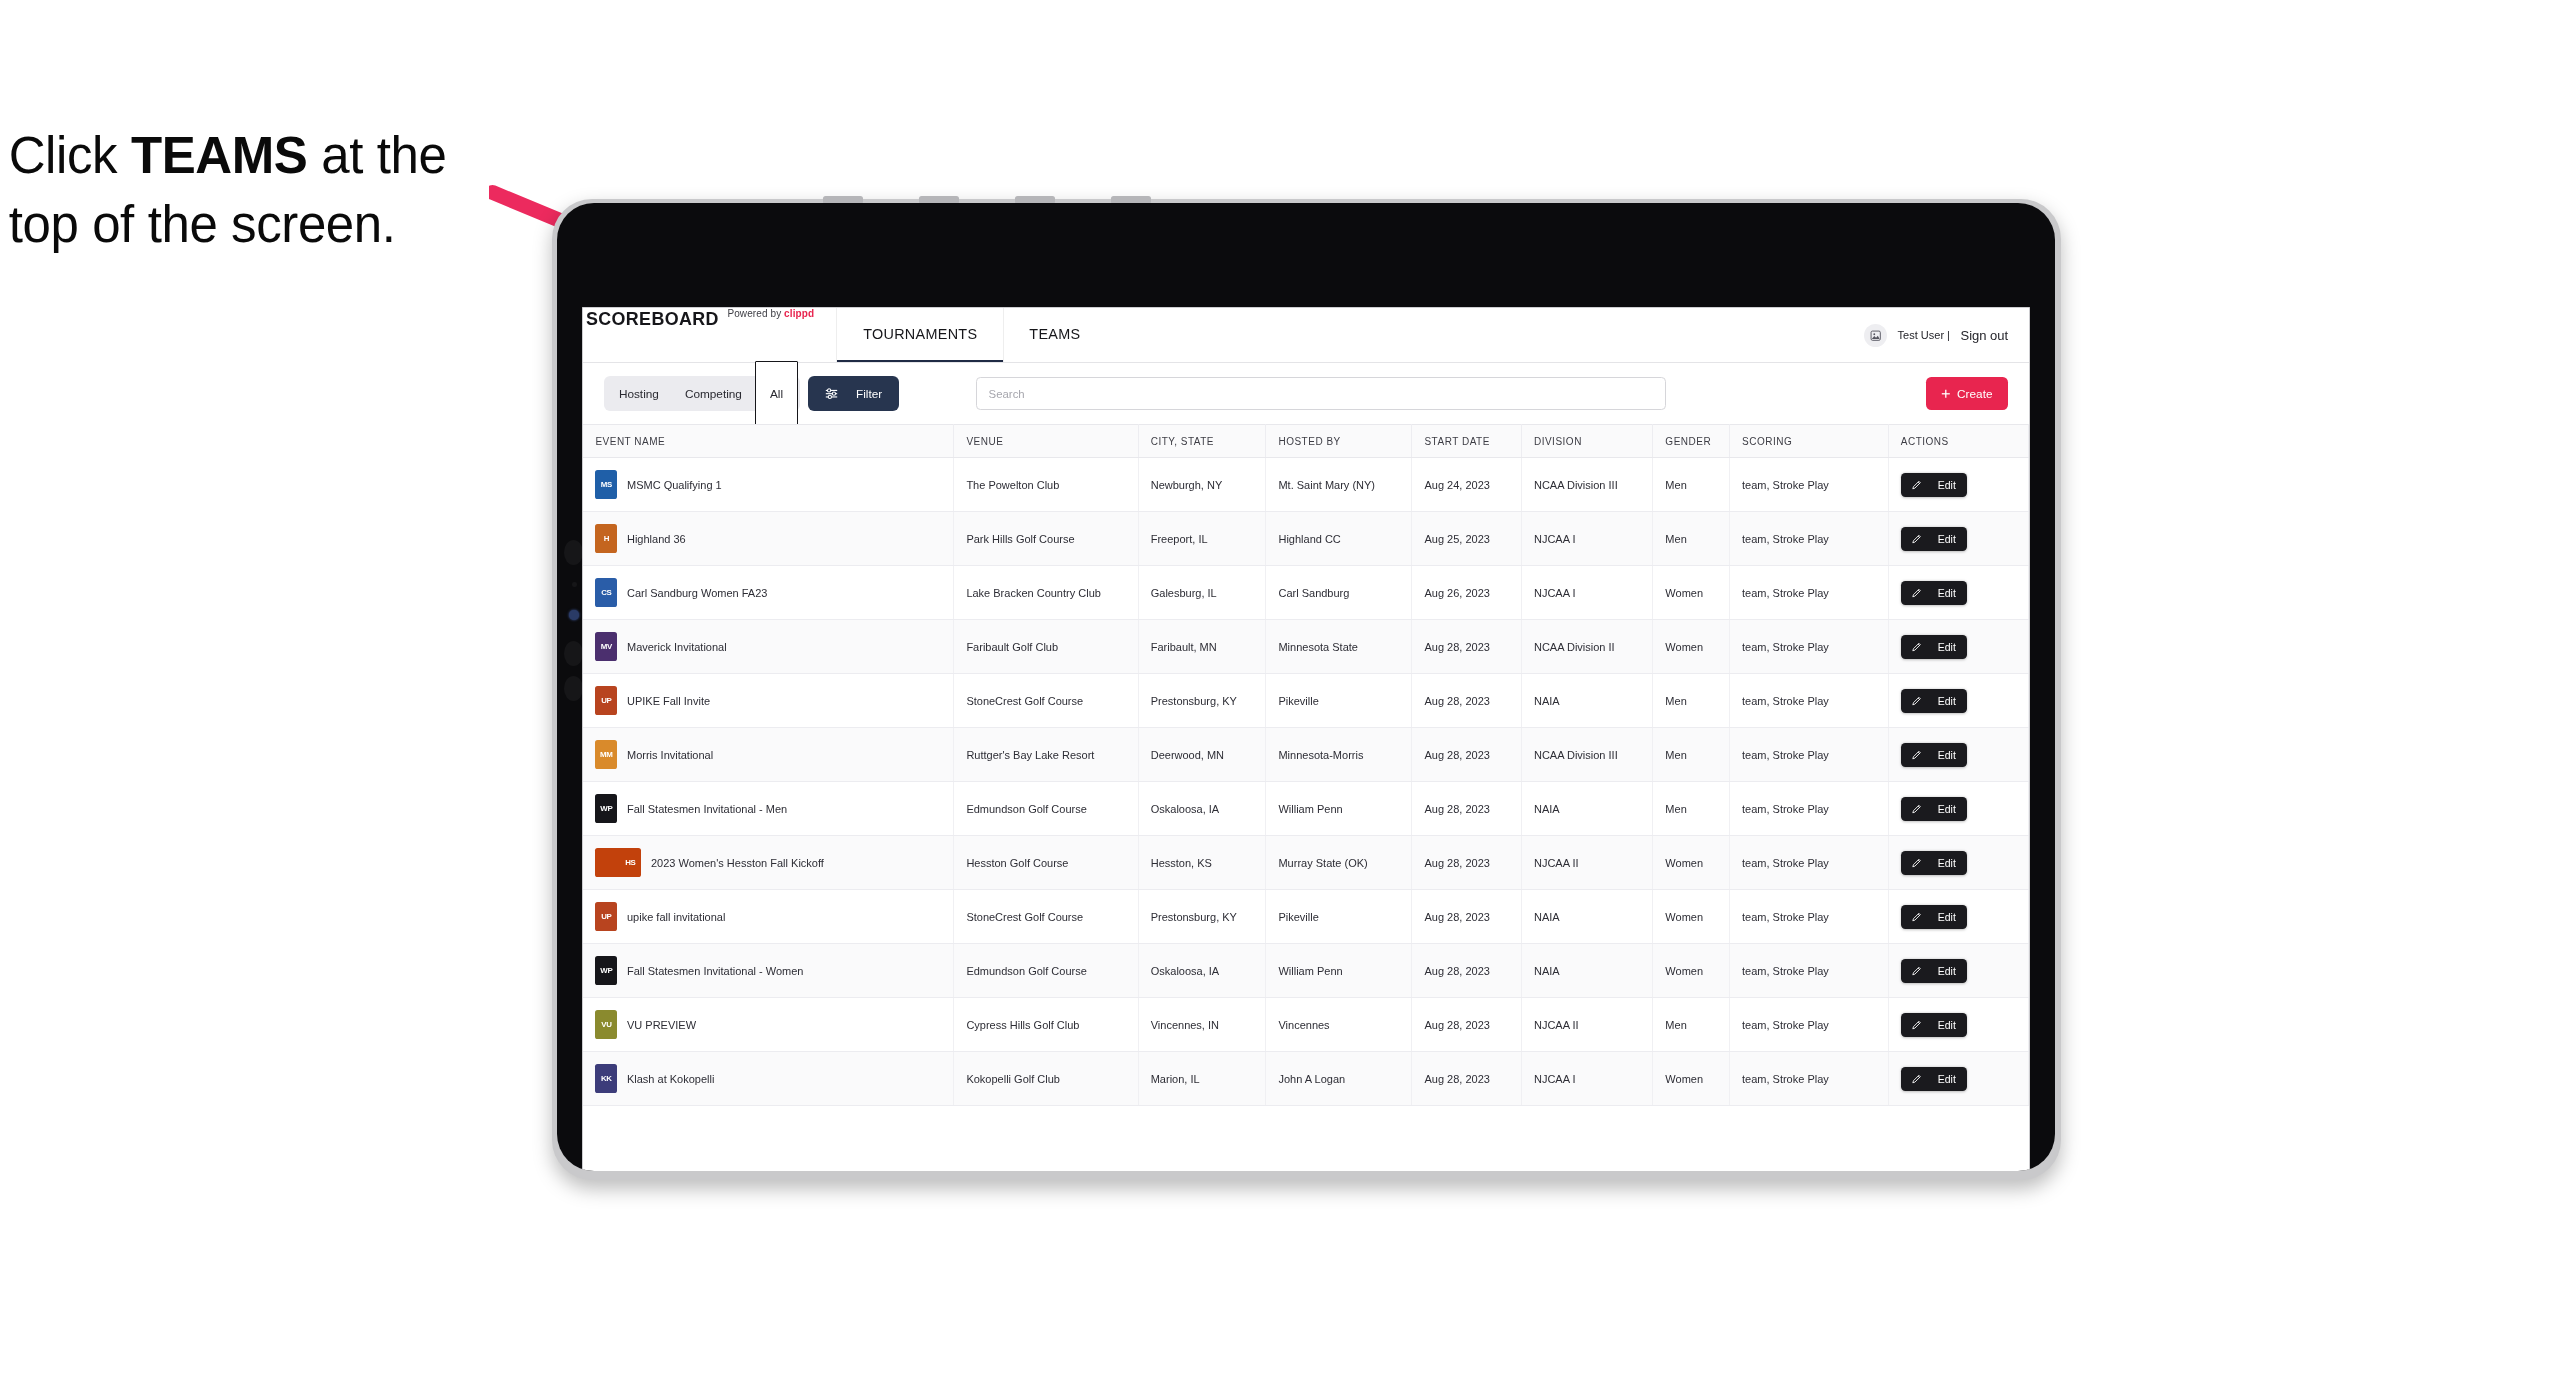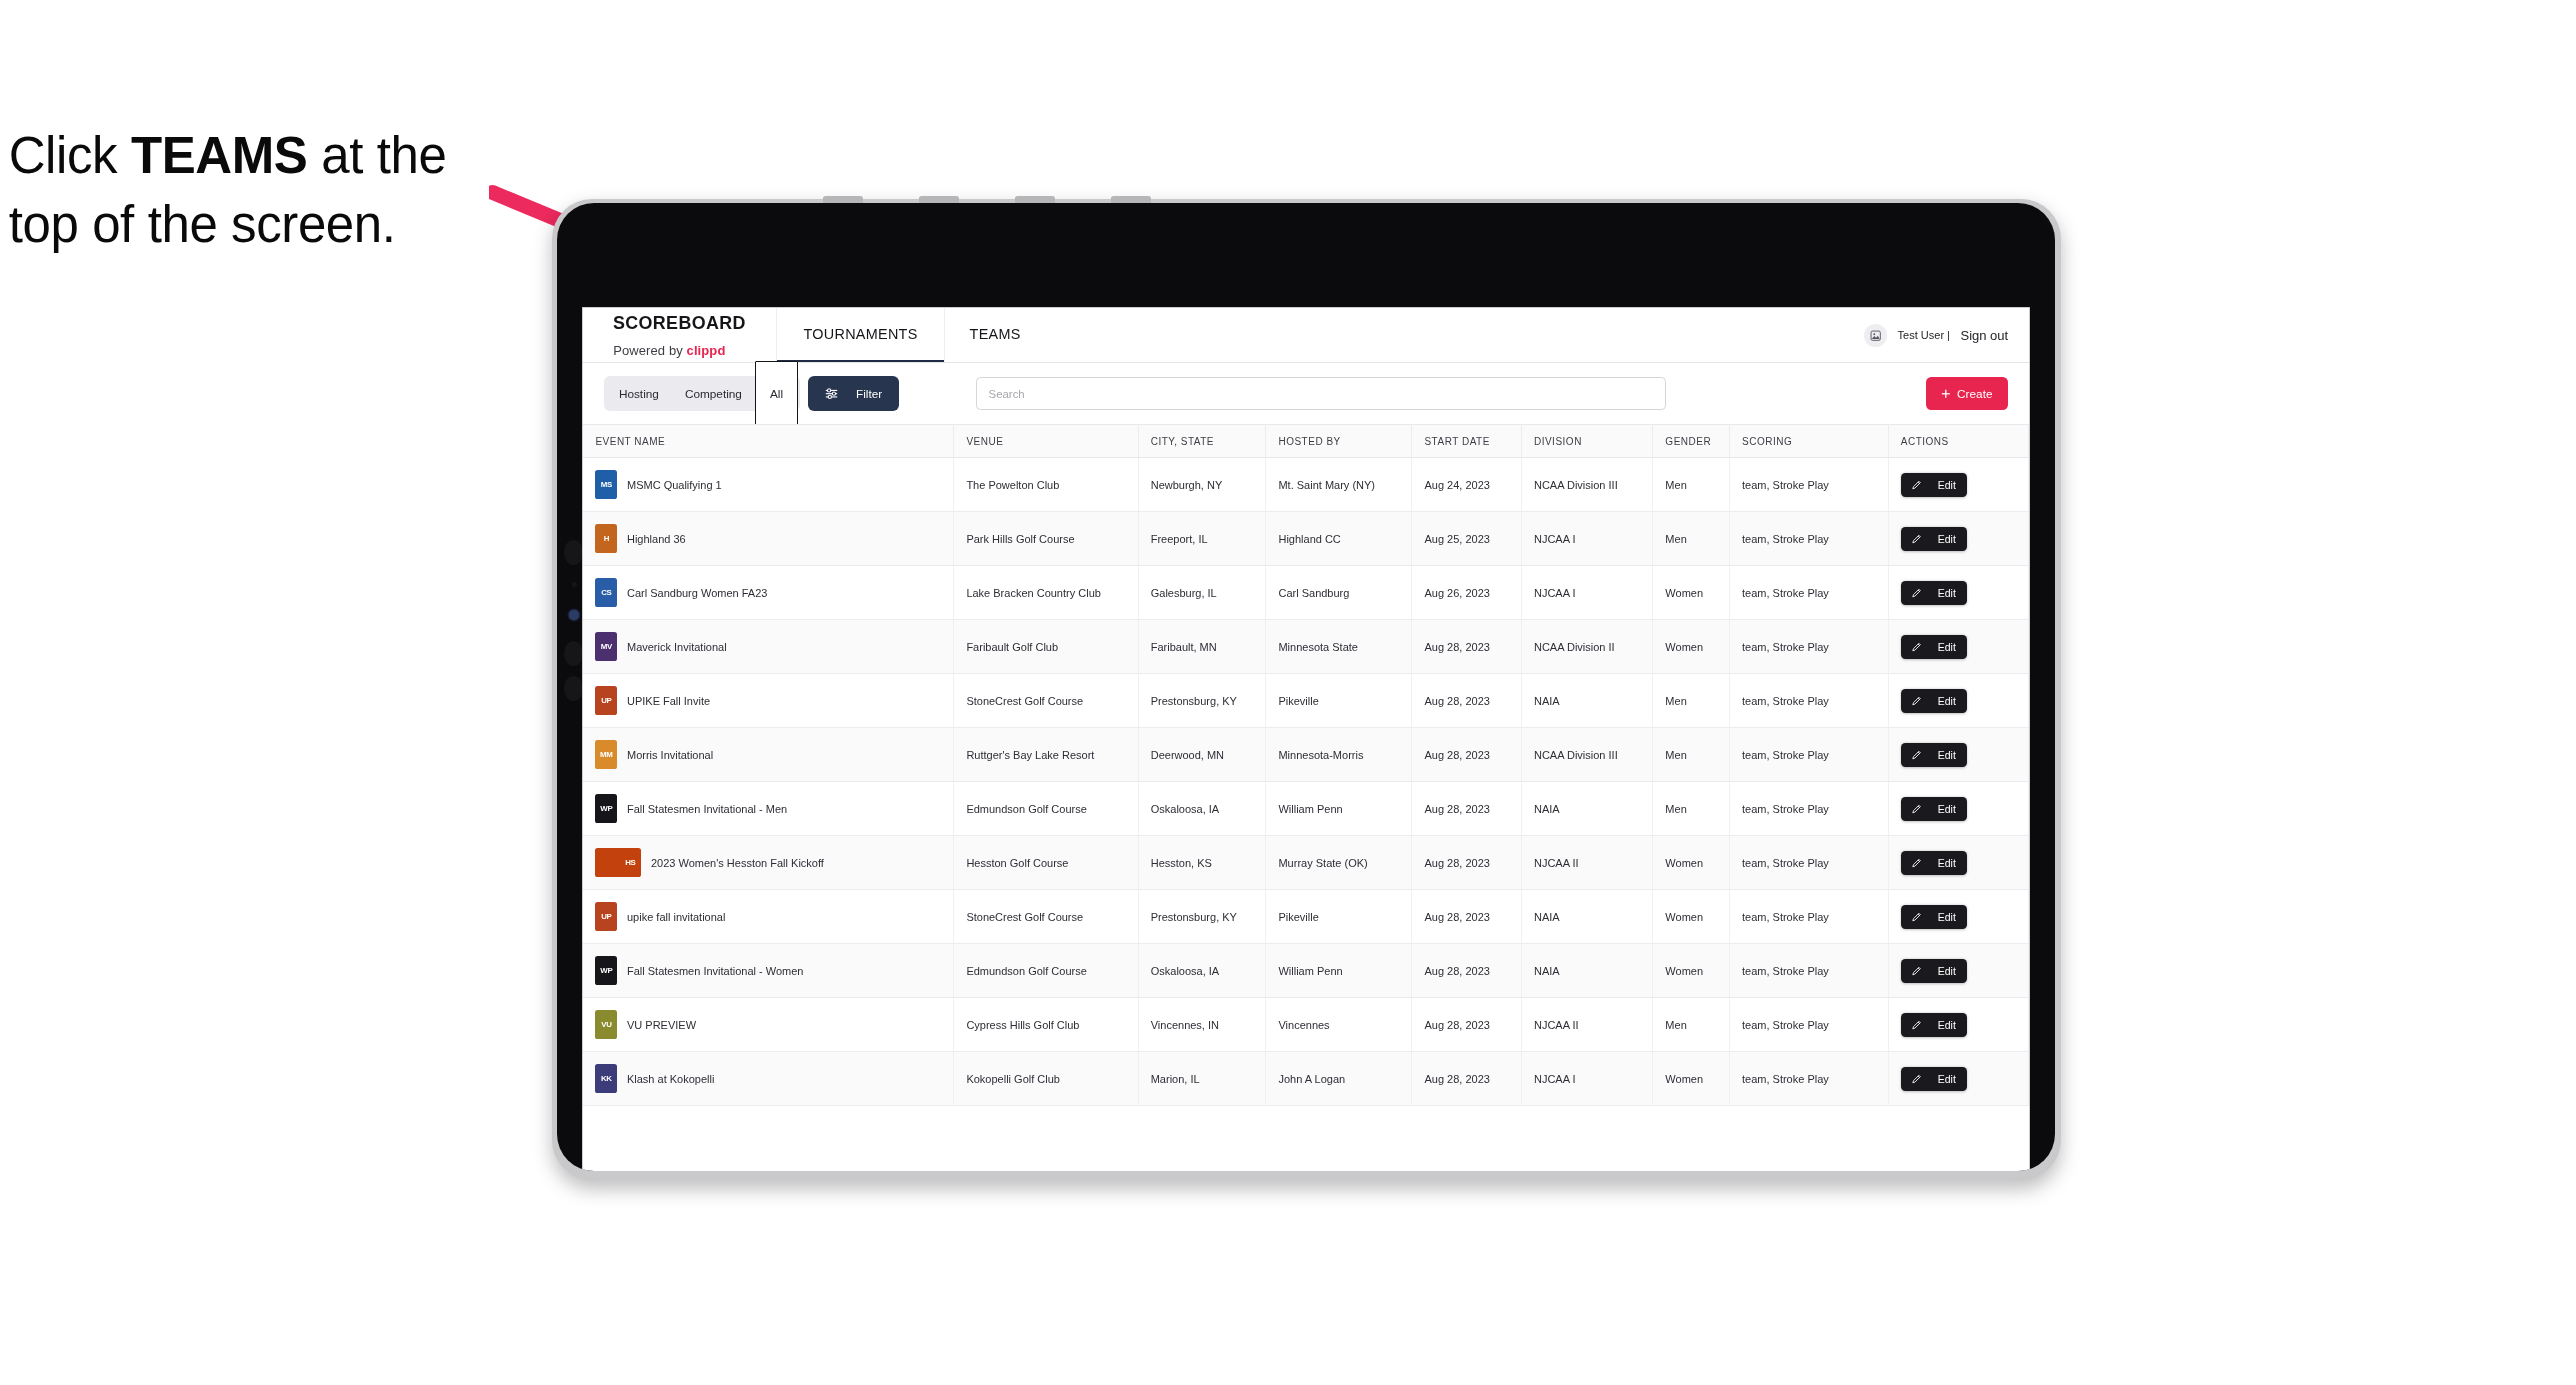--- a/index.html
+++ b/index.html
@@ -90,37 +90,37 @@
   #app-header {
     height: 54px;
     display: flex;
     align-items: stretch;
     background: #ffffff;
     border-bottom: 0.9px solid #e4e4e7;
     position: relative;
   }
   #logo-block {
     display: flex;
-    flex-direction: column;
+    flex-direction: row;
     justify-content: center;
-    padding: 0 23px 0 30px;
+    padding: 0 23px 0 3px;
   }
   #logo-main {
     font-size: 19px;
     font-weight: bold;
     letter-spacing: 0.4px;
     color: #16161a;
     font-family: "Liberation Sans", sans-serif;
     transform: scaleX(0.94);
     transform-origin: left center;
   }
   #logo-sub {
-    font-size: 13px;
+    font-size: 10px;
     color: #3d3d44;
-    margin-top: 9px;
+    margin-top: 0;
     letter-spacing: 0.1px;
   }
   #logo-sub .brand { color: #e8254f; font-weight: bold; }
 
   .nav-tab {
     display: flex;
     align-items: center;
     padding: 0 26px;
     font-size: 14.4px;
     letter-spacing: 0.3px;

